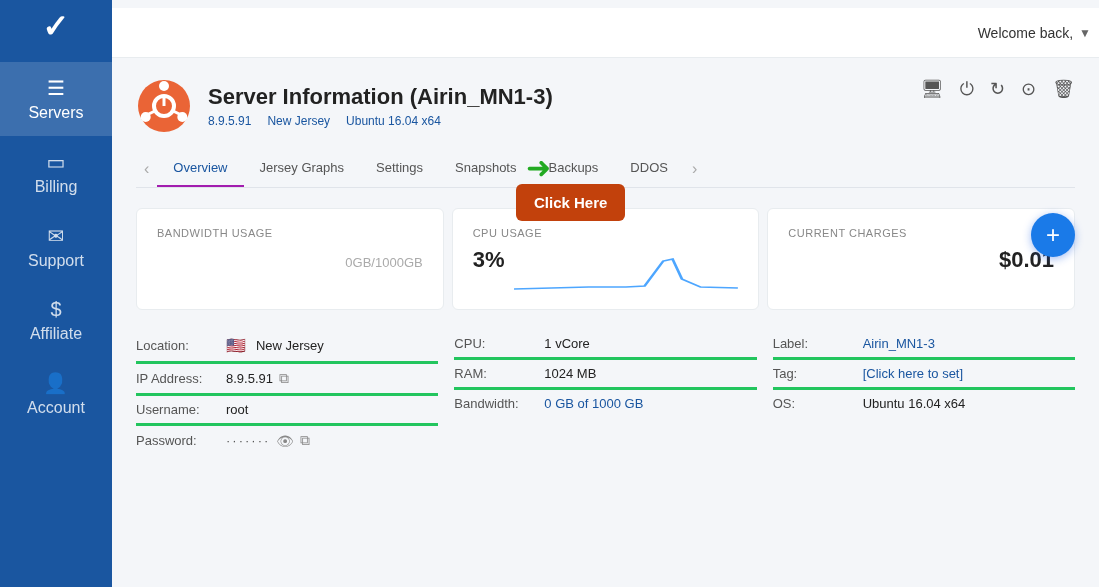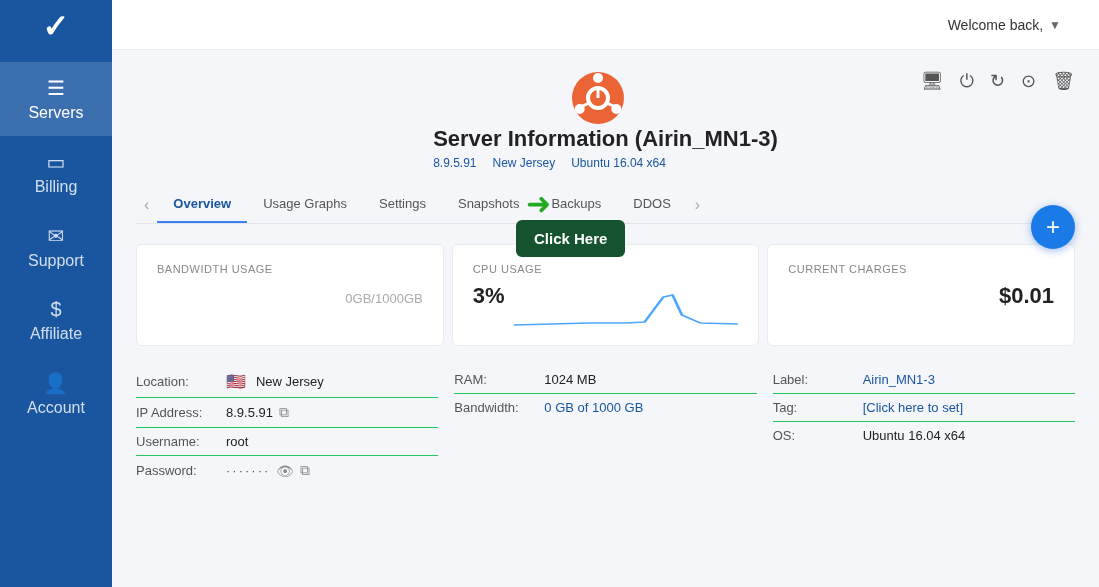--- a/index.html
+++ b/index.html
@@ -43,23 +43,24 @@
       flex-direction: column;
       overflow: hidden;
     }
 
     
     .topbar {
       background: white;
       display: flex;
       align-items: center;
       justify-content: flex-end;
-      padding: 0 38px;
+      padding: 0 8px;
       height: 50px;
       border-bottom: 1px solid #e8ecef;
+      margin-top: 8px;
     }
     .welcome-text {
       font-size: 14px;
       color: #333;
       margin-right: 6px;
     }
     .dropdown-arrow { color: #666; font-size: 12px; }
 
     
     .content {
@@ -67,21 +68,20 @@
       padding: 20px 24px;
       overflow-y: auto;
       position: relative;
     }
 
     
     .server-header {
       display: flex;
       align-items: center;
       margin-bottom: 16px;
-      flex-direction: column;
     }
     .server-logo {
       width: 56px;
       height: 56px;
       margin-right: 16px;
       flex-shrink: 0;
     }
     .server-info h1 {
       font-size: 22px;
       font-weight: 700;
@@ -128,34 +128,34 @@
     .tab {
       padding: 10px 16px;
       font-size: 13px;
       color: #555;
       cursor: pointer;
       border-bottom: 2px solid transparent;
       white-space: nowrap;
     }
     .tab.active {
       color: #1a56a0;
-      border-bottom: 2px solid #3b82f6;
-      font-weight: 700;
+      border-bottom: 2px solid #a21caf;
+      font-weight: 400;
     }
 
     
     .tooltip-container {
       position: absolute;
       top: 24px;
       left: 380px;
       z-index: 100;
       pointer-events: none;
     }
     .tooltip-box {
-      background: #14532d;
+      background: #c2410c;
       color: white;
       padding: 10px 18px;
       border-radius: 6px;
       font-size: 15px;
       font-weight: 600;
       white-space: nowrap;
     }
     .tooltip-arrow {
       position: absolute;
       top: -28px;
@@ -211,21 +211,21 @@
       gap: 16px;
     }
     .info-section {
       flex: 1;
     }
     .info-row {
       display: flex;
       align-items: center;
       padding: 6px 0;
       font-size: 13px;
-      border-bottom: 1px solid #22c55e;
+      border-bottom: 3px solid #22c55e;
     }
     .info-row:last-child { border-bottom: none; }
     .info-key {
       color: #555;
       width: 90px;
       flex-shrink: 0;
       font-weight: 500;
     }
     .info-val {
       color: #222;
@@ -320,21 +320,21 @@
           <span>8.9.5.91</span>
           <span>New Jersey</span>
           <span>Ubuntu 16.04 x64</span>
         </div>
       </div>
     </div>
 
     <div class="tabs">
       <span class="tab-arrow">‹</span>
       <span class="tab active">Overview</span>
-      <span class="tab">Usage Graphs</span>
+      <span class="tab">Jersey Graphs</span>
       <span class="tab">Settings</span>
       <span class="tab">Snapshots</span>
       <span class="tab">Backups</span>
       <span class="tab">DDOS</span>
       <span class="tab-arrow">›</span>
 
       <div class="tooltip-container">
         <div style="position:relative;">
           <span class="tooltip-arrow" style="position:absolute; top:-34px; left:10px; font-size:30px; color:#22aa22; transform: none;">➜</span>
           <div class="tooltip-box" style="margin-top:10px;">
@@ -395,20 +395,24 @@
           <span class="info-val">
             <span class="dots">·······</span>
             <span class="eye-icon">👁</span>
             <span class="copy-icon">⧉</span>
           </span>
         </div>
       </div>
 
       <div class="info-section">
         <div class="info-row">
+          <span class="info-key">CPU:</span>
+          <span class="info-val">1 vCore</span>
+        </div>
+        <div class="info-row">
           <span class="info-key">RAM:</span>
           <span class="info-val">1024 MB</span>
         </div>
         <div class="info-row">
           <span class="info-key">Bandwidth:</span>
           <span class="info-val link">0 GB of 1000 GB</span>
         </div>
       </div>
 
       <div class="info-section">

